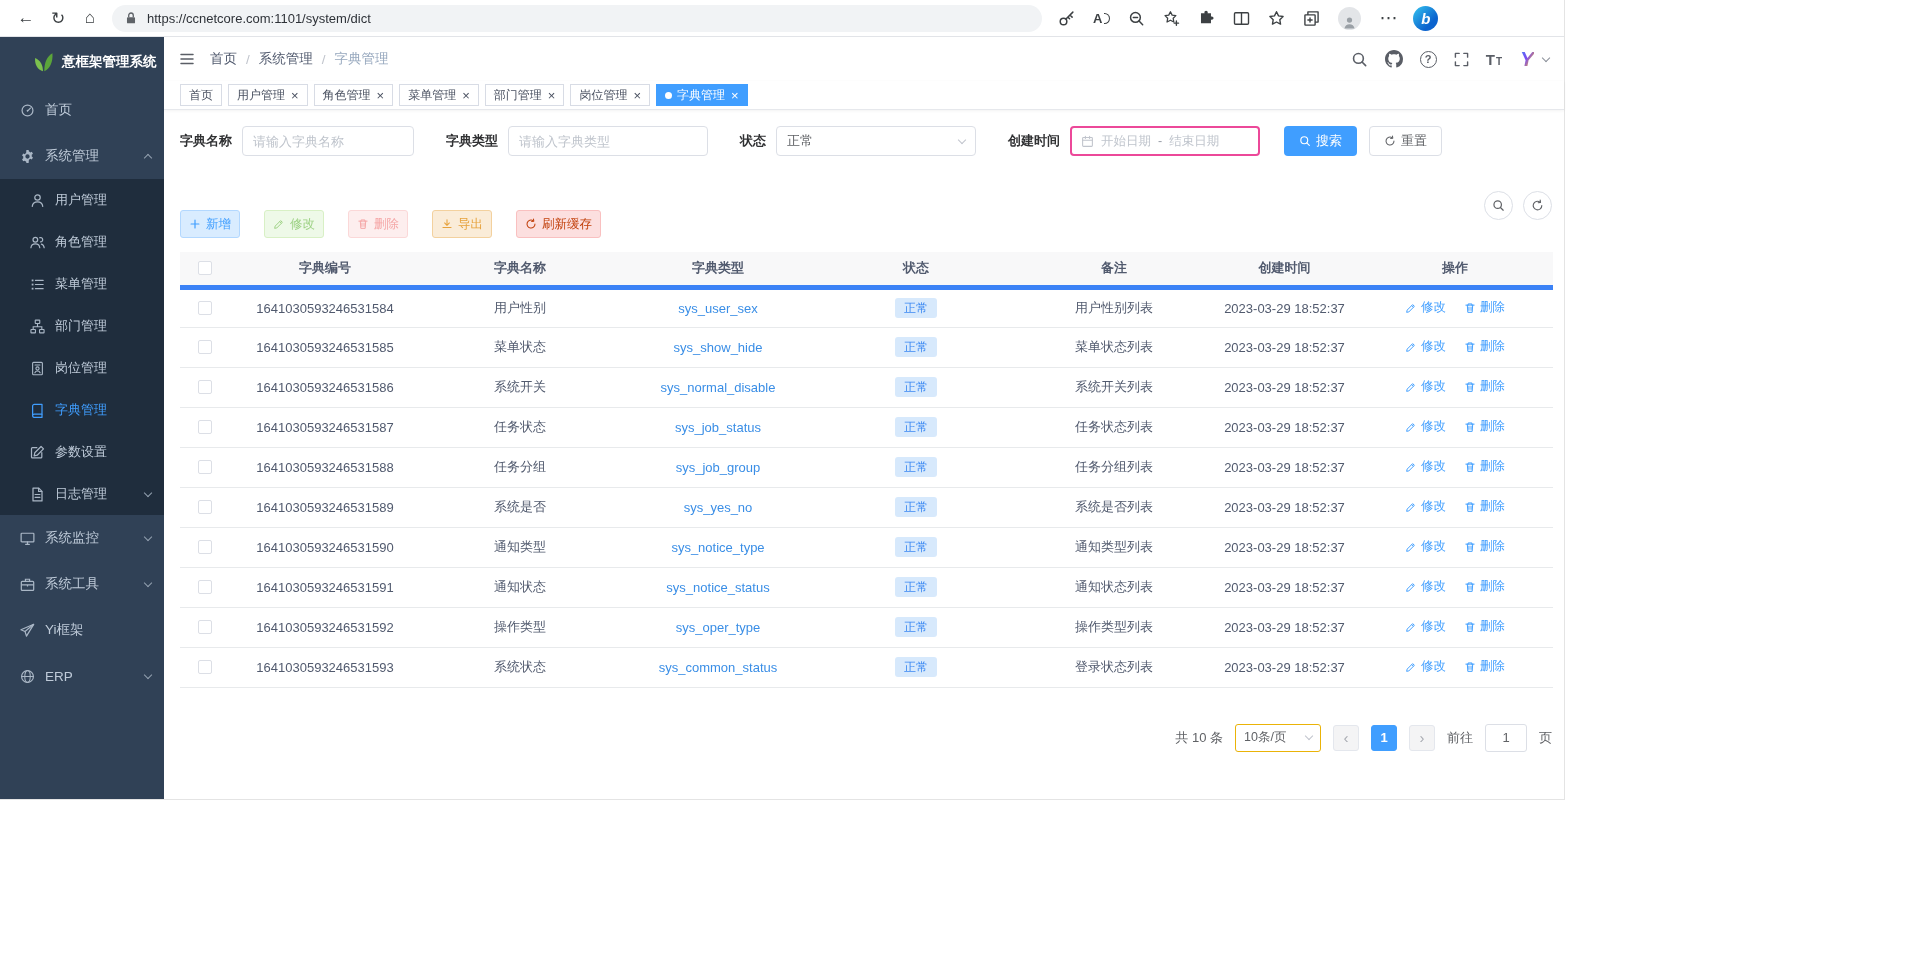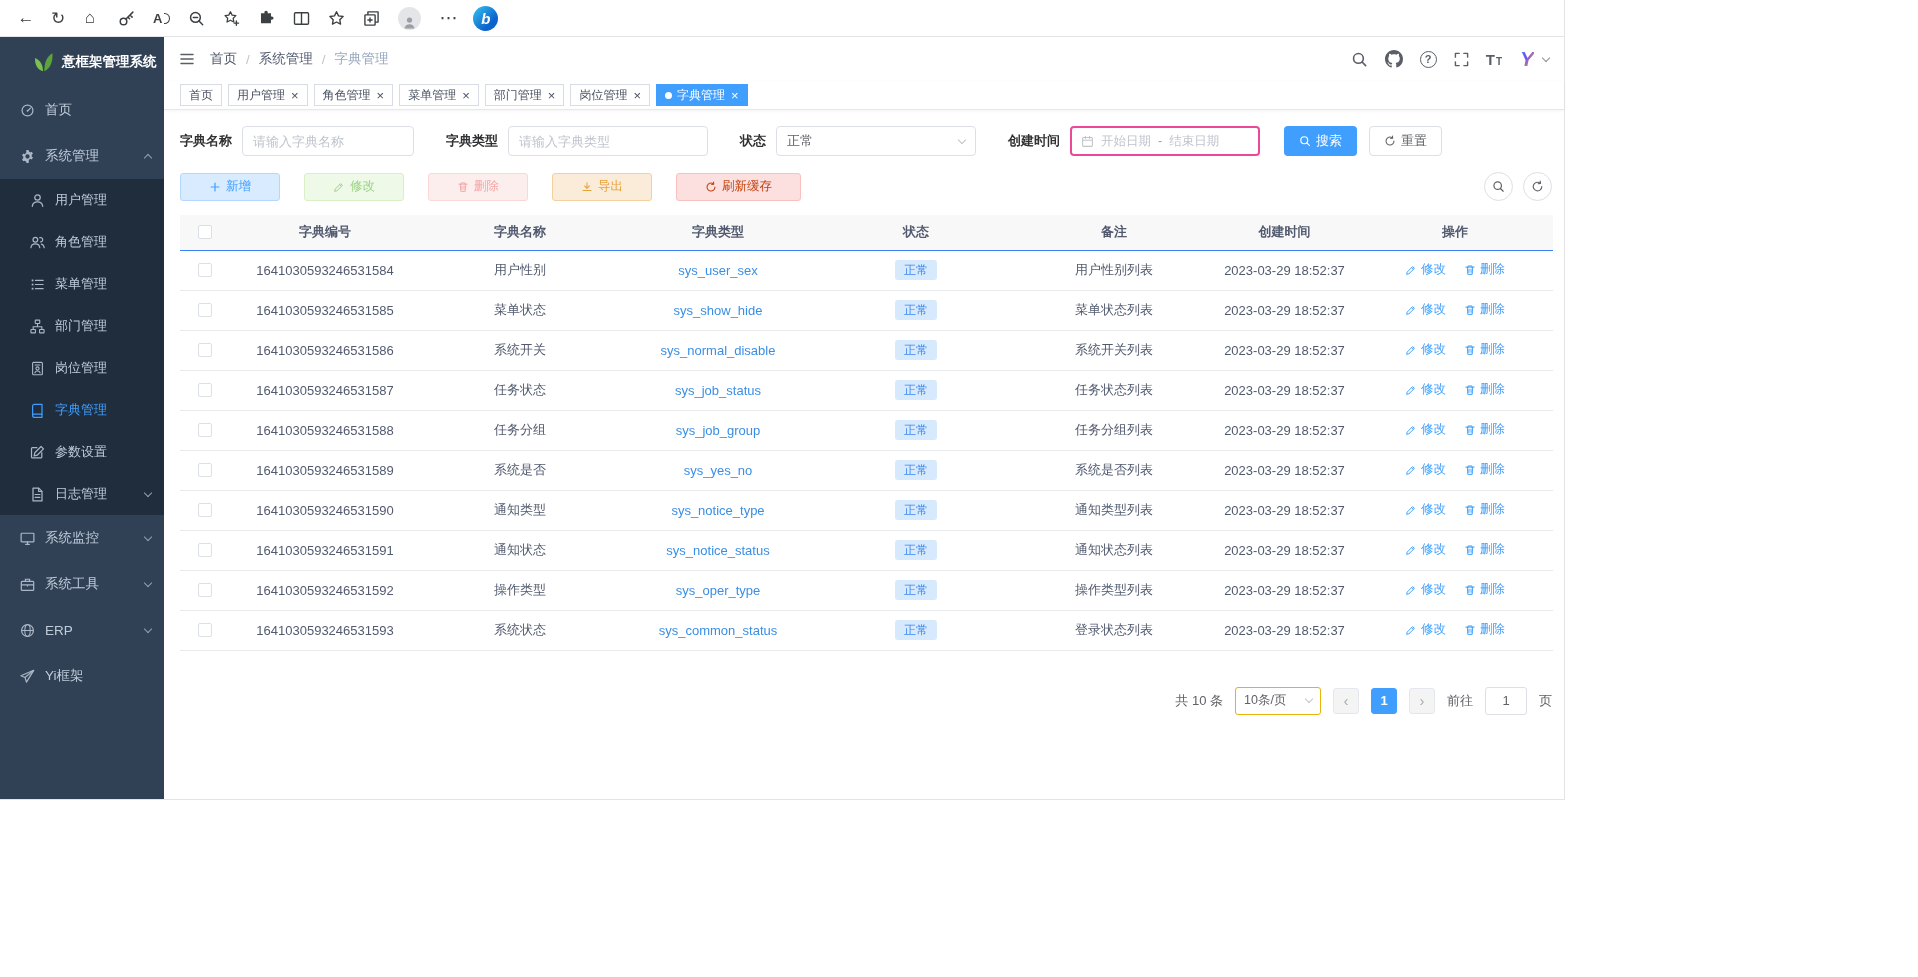--- a/index.html
+++ b/index.html
@@ -114,37 +114,37 @@
   .q-date svg.ico { width:13px; height:13px; color:#c0c4cc; }
   .q-sep { color:#9aa0aa; }
   .qbtns { margin-left:-8px; margin-right:0; gap:12px; }
   .btn { height:30px; border-radius:4px; font-size:13px; display:inline-flex; align-items:center;
          gap:5px; padding:0 14px; cursor:pointer; border:1px solid transparent; }
   .btn svg.ico { width:12px; height:12px; }
   .btn-search { background:#409eff; color:#fff; }
   .btn-reset { background:#fff; border-color:#dcdfe6; color:#606266; }
 
   .btnrow { display:flex; align-items:center; margin-top:16px; }
-  .tbtn { height:28px; border-radius:3px; font-size:12.5px; padding:0 28px; display:inline-flex;
-          align-items:center; gap:5px; margin-right:24px; border:1px solid; cursor:pointer; }
+  .tbtn { height:28px; border-radius:3px; font-size:12.5px; padding:0 8px; display:inline-flex;
+          align-items:center; gap:5px; margin-right:24px; border:1px solid; cursor:pointer;margin-top:38px; }
   .tbtn svg.ico { width:12px; height:12px; }
   .t-add   { background:#d9ecff; border-color:#b3d8ff; color:#409eff; }
   .t-edit  { background:#eef9e8; border-color:#d8f0c5; color:#9cd183; cursor:not-allowed; }
   .t-del   { background:#fdeeee; border-color:#fbd8d8; color:#f5a6a6; cursor:not-allowed; }
   .t-exp   { background:#faecd8; border-color:#f3d19e; color:#e6a23c; }
   .t-cache { background:#fcdfdf; border-color:#f9c0c0; color:#c2410c; }
   .btnrow-right { margin-left:auto; display:flex; gap:10px; }
   .circle-btn { width:29px; height:29px; border-radius:50%; border:1px solid #dcdfe6; background:#fff;
                 color:#606266; display:flex; align-items:center; justify-content:center; cursor:pointer; }
   .circle-btn svg.ico { width:13px; height:13px; }
 
   
   .grid { width:1373px; border-collapse:collapse; margin-top:14px; table-layout:fixed; }
   .grid th { background:#f8f8f9; color:#515a6e; font-weight:700; font-size:13px; height:35px;
-             border-bottom:1px solid #3b82f6; text-align:center; }
+             border-bottom:5px solid #3b82f6; text-align:center; }
   .grid td { height:40px; border-bottom:1px solid #e8eaec; text-align:center;
              font-size:13px; color:#515a6e; }
   .grid th:nth-child(1), .grid td:nth-child(1) { width:50px; }
   .grid th:nth-child(2), .grid td:nth-child(2) { width:190px; }
   .grid th:nth-child(3), .grid td:nth-child(3) { width:200px; }
   .grid th:nth-child(4), .grid td:nth-child(4) { width:196px; }
   .grid th:nth-child(5), .grid td:nth-child(5) { width:200px; }
   .grid th:nth-child(6), .grid td:nth-child(6) { width:196px; }
   .grid th:nth-child(7), .grid td:nth-child(7) { width:145px; }
   .grid th:nth-child(8), .grid td:nth-child(8) { width:196px; }
@@ -315,20 +315,26 @@
   </defs>
 </svg>
 
 <div class="canvas">
   <div class="window">
 
     <div class="chrome">
       <button class="cbtn">←</button>
       <button class="cbtn">↻</button>
       <button class="cbtn">⌂</button>
+      <div class="urlbar">
+        <svg class="ico">
+            <use href="#i-lock"></use>
+          </svg>
+        <span class="url">https://ccnetcore.com:1101/system/dict</span>
+      </div>
       <div class="chrome-icons">
         <svg class="ico">
             <use href="#i-key"></use>
           </svg>
         <span class="ra">
             <span class="ra-a">A</span>
           </span>
         <svg class="ico">
             <use href="#i-zoomout"></use>
           </svg>
@@ -438,30 +444,30 @@
             </div>
             <div class="menu-item">
               <svg class="ico">
                 <use href="#i-tool"></use>
               </svg>
               <span class="ml">系统工具</span>
               <i class="chev down"></i>
             </div>
             <div class="menu-item">
               <svg class="ico">
+                <use href="#i-send"></use>
+              </svg>
+              <span class="ml">Yi框架</span>
+            </div>
+            <div class="menu-item">
+              <svg class="ico">
                 <use href="#i-globe"></use>
               </svg>
               <span class="ml">ERP</span>
               <i class="chev down"></i>
-            </div>
-            <div class="menu-item">
-              <svg class="ico">
-                <use href="#i-send"></use>
-              </svg>
-              <span class="ml">Yi框架</span>
             </div>
           </nav>
       </aside>
 
       <div class="main">
 
         <header class="navbar">
           <svg class="ico hamb">
               <use href="#i-hamburger"></use>
             </svg>

